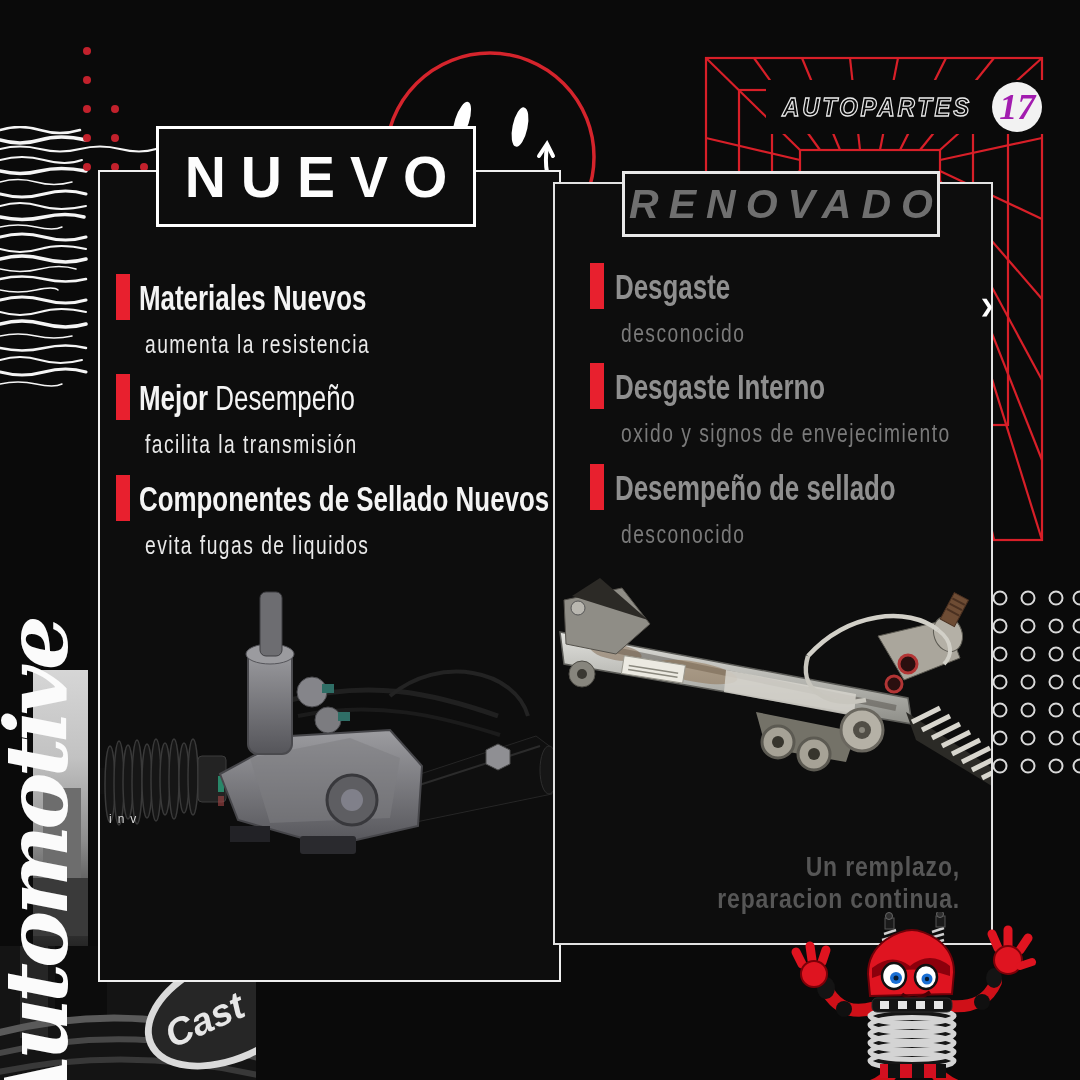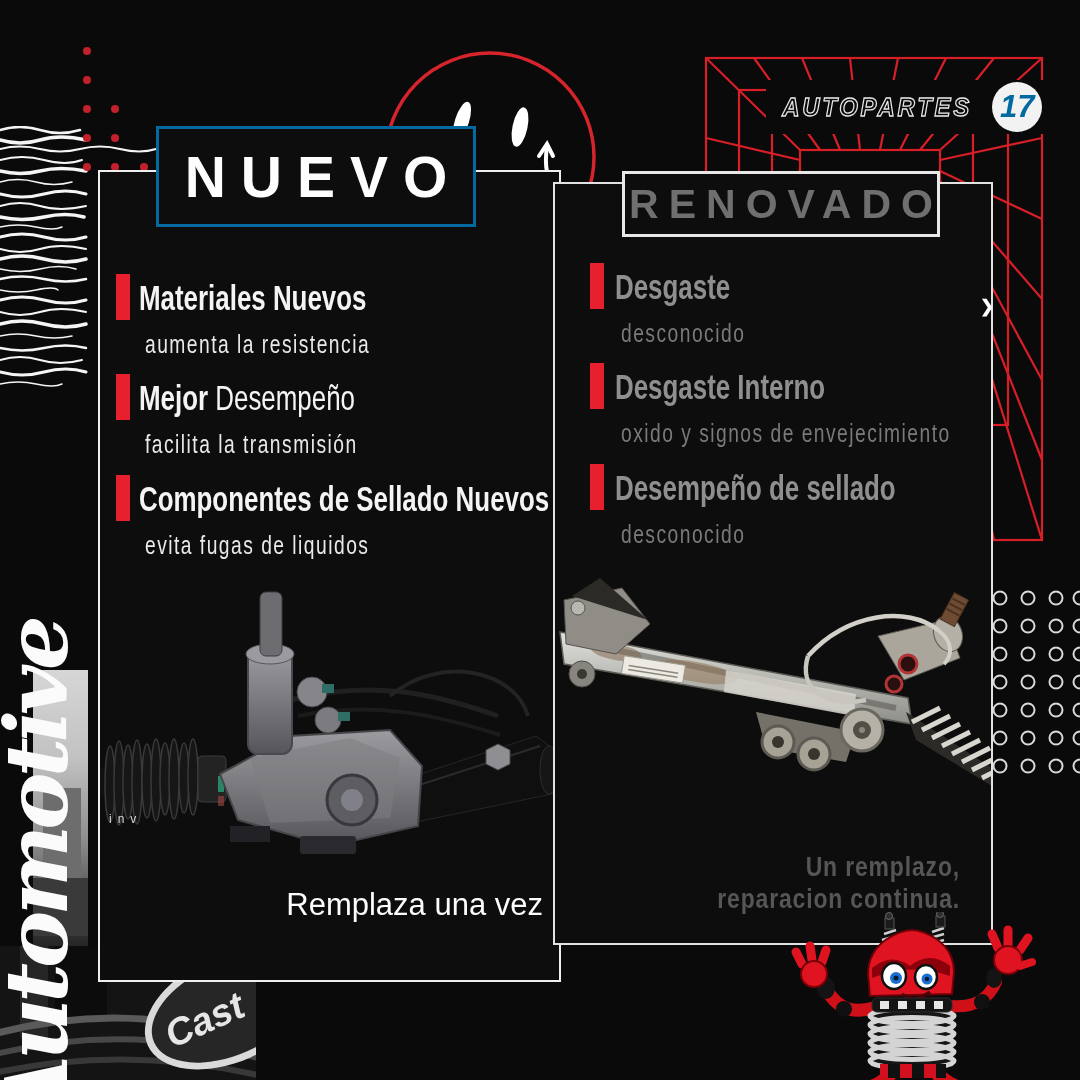--- a/index.html
+++ b/index.html
@@ -20,26 +20,26 @@
     radial-gradient(circle at 88% 62%, rgba(255,255,255,.85) 1px, transparent 1.7px),
     radial-gradient(circle at 7% 78%, rgba(255,255,255,.7) 1px, transparent 1.7px),
     radial-gradient(circle at 55% 12%, rgba(255,255,255,.8) 1px, transparent 1.7px);
     background-size:110px 82px;}
 
   
   .panel{position:absolute;background:#0d0d0d;border:2px solid #efefef;overflow:hidden;}
   #left-panel{left:98px;top:170px;width:459px;height:808px;z-index:5;}
   #right-panel{left:553px;top:182px;width:436px;height:759px;z-index:5;border-color:#e2e2e2;}
 
-  .title-box{position:absolute;z-index:6;background:#0d0d0d;border:3px solid #0369a1;
+  .title-box{position:absolute;z-index:6;background:#0d0d0d;border:3px solid #ffffff;
              display:flex;align-items:center;justify-content:center;}
   #nuevo-box{left:156px;top:126px;width:314px;height:95px;}
   #renovado-box{left:622px;top:171px;width:312px;height:60px;border-color:#e8e8e8;}
   #nuevo-box .t{font-size:57px;font-weight:bold;letter-spacing:15px;color:#fdfdfd;padding-left:15px;}
-  #renovado-box .t{font-size:41px;font-weight:bold;letter-spacing:10px;color:#6f6f6f;padding-left:10px;}
+  #renovado-box .t{font-size:41px;font-weight:bold;letter-spacing:10px;color:#6f6f6f;padding-left:10px;font-style:italic;}
 
   
   .row{position:absolute;left:0;width:100%;}
   .redbar{position:absolute;width:14px;height:46px;background:#e8202e;}
   .itm-title{position:absolute;font-weight:bold;font-size:35px;white-space:nowrap;
              transform:scaleX(.74);transform-origin:0 50%;}
   .itm-title .light{font-weight:normal;}
   .itm-sub{position:absolute;font-size:26px;letter-spacing:2px;white-space:nowrap;
            transform:scaleX(.74);transform-origin:0 50%;}
   .lp .itm-title{color:#f4f4f4;}
@@ -52,23 +52,23 @@
             font-size:31px;line-height:37px;color:#fcfcfc;}
   #tag-right{position:absolute;right:31px;top:667px;width:330px;text-align:right;
              font-size:27px;line-height:32px;font-weight:bold;color:#565656;
              letter-spacing:1px;transform:scaleX(.85);transform-origin:100% 50%;}
 
   
   #logo{left:766px;top:80px;z-index:3;display:flex;align-items:center;gap:12px;
         background:#0a0a0a;padding:2px 8px;}
   #logo .word{font-size:26px;font-weight:bold;font-style:italic;letter-spacing:3px;
               color:transparent;-webkit-text-stroke:1.3px #e9e9e9;transform:scaleX(.92);}
-  #logo .circ{width:50px;height:50px;border-radius:50%;background:#f2f2f2;color:#0369a1;
+  #logo .circ{width:50px;height:50px;border-radius:50%;background:#f2f2f2;color:#a21caf;
               display:flex;align-items:center;justify-content:center;
-              font-size:31px;font-weight:bold;font-style:italic;}
+              font-size:36px;font-weight:bold;font-style:italic;font-family:Liberation Serif, serif;}
 
   
   #gothic{left:-14px;top:1122px;z-index:3;transform:rotate(-90deg);transform-origin:0 0;
           font-family:"DejaVu Serif",serif;font-style:italic;font-weight:bold;
           font-size:86px;letter-spacing:-5px;color:#fbfbfb;white-space:nowrap;}
 
   
   #photo-machine{left:33px;top:670px;width:55px;height:292px;z-index:2;
      background:linear-gradient(180deg,#d6d6d6 0%,#c2c2c2 30%,#8e8e8e 58%,#343434 88%,#1a1a1a 100%);}
   #photo-machine .m1{position:absolute;left:10px;top:118px;width:38px;height:92px;background:#6d6d6d;}
@@ -303,21 +303,20 @@
       <rect x="238" y="124" width="12" height="9" fill="#2f6e66"></rect>
       <circle cx="252" cy="212" r="25" fill="#5e5e62" stroke="#38383c" stroke-width="3"></circle>
       <circle cx="252" cy="212" r="11" fill="#80808a"></circle>
       <rect x="200" y="248" width="56" height="18" rx="3" fill="#2a2a2e"></rect>
       <rect x="130" y="238" width="40" height="16" fill="#222226"></rect>
     </svg>
 
     <div id="inv-mark">inv</div>
 
     <div id="tag-left">
-      <div>Remplaza una vez</div>
     </div>
   </div>
 
   <div class="panel speck rp" id="right-panel">
 
     <div class="row" style="top:79px;">
       <div class="redbar" style="left:35px;top:0;"></div>
       <div class="itm-title" style="left:60px;top:4px;">
         <span>Desgaste</span><span class="light"></span>
       </div>

